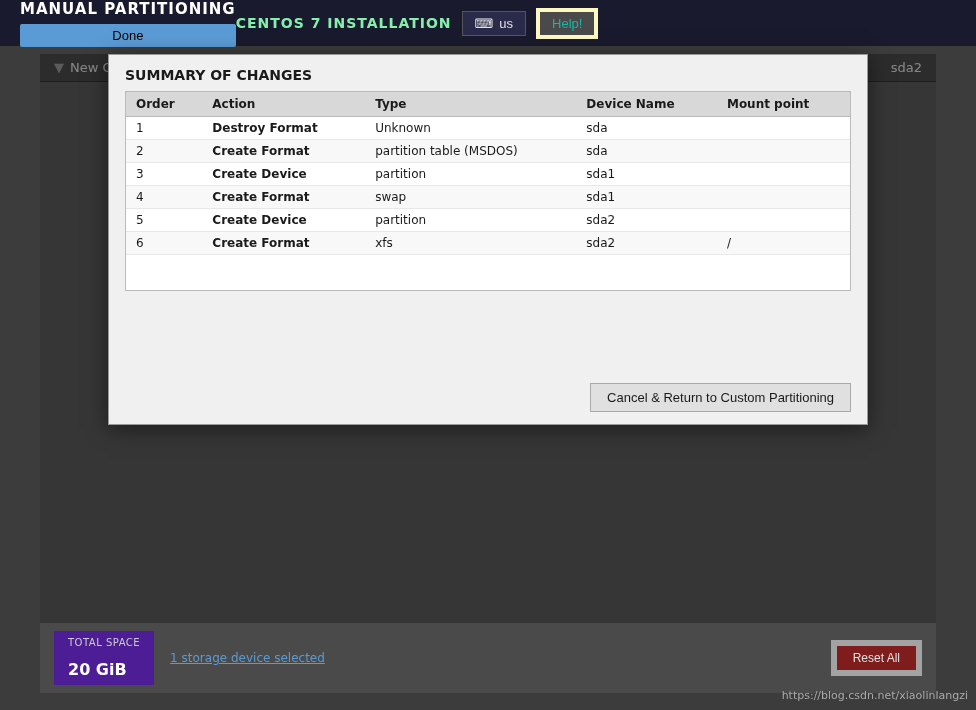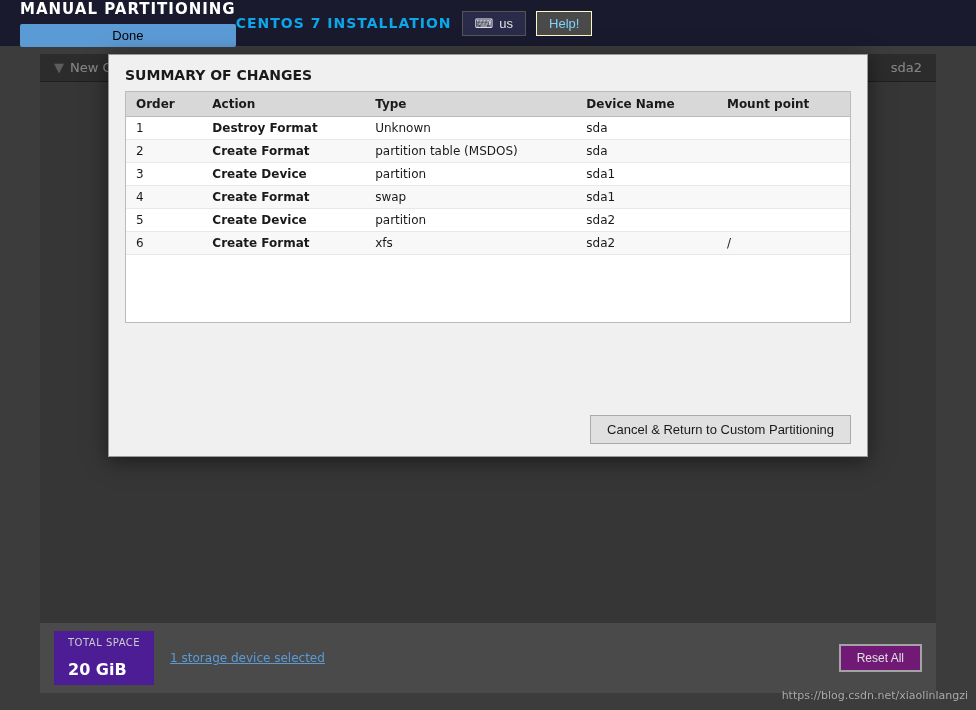--- a/index.html
+++ b/index.html
@@ -43,38 +43,38 @@
       border-radius: 2px;
     }
     .top-bar-right {
       display: flex;
       align-items: center;
       gap: 10px;
     }
     .install-title {
       font-size: 14px;
       font-weight: bold;
-      color: #0ea5e9;
+      color: #86efac;
       letter-spacing: 1px;
     }
     .keyboard-btn {
       background: #2a2a4a;
       border: 1px solid #555;
       color: #e0e0e0;
       padding: 4px 12px;
       font-size: 13px;
       cursor: pointer;
       display: flex;
       align-items: center;
       gap: 6px;
     }
     .help-btn {
       background: #4a4a4a;
-      border: 1px solid #fef9c3;
-      color: #7dd3fc;
+      border: 4px solid #fef9c3;
+      color: #14b8a6;
       padding: 4px 12px;
       font-size: 13px;
       cursor: pointer;
     }
 
     
     .main-area {
       background: #5a5a5a;
       margin: 8px 40px;
       padding: 0;
@@ -162,21 +162,21 @@
       font-weight: bold;
     }
     .action-create {
       color: #006600;
       font-weight: bold;
     }
 
     .table-wrapper {
       margin: 0 16px;
       border: 1px solid #bbb;
-      height: 232px;
+      height: 200px;
       overflow-y: auto;
       background: white;
     }
 
     .dialog-spacer {
       height: 80px;
     }
 
     
     .dialog-buttons {
@@ -254,22 +254,22 @@
     }
 
     .storage-link {
       color: #5b9bd5;
       text-decoration: underline;
       cursor: pointer;
       font-size: 12px;
     }
 
     .reset-btn {
-      background: #701a75;
-      border: 2px solid #a3a3a3;
+      background: #7f1d1d;
+      border: 6px solid #a3a3a3;
       color: #e0e0e0;
       padding: 5px 16px;
       font-size: 12px;
       cursor: pointer;
     }
   </style>
 </head>
 <body>
 
 <div class="top-bar">

